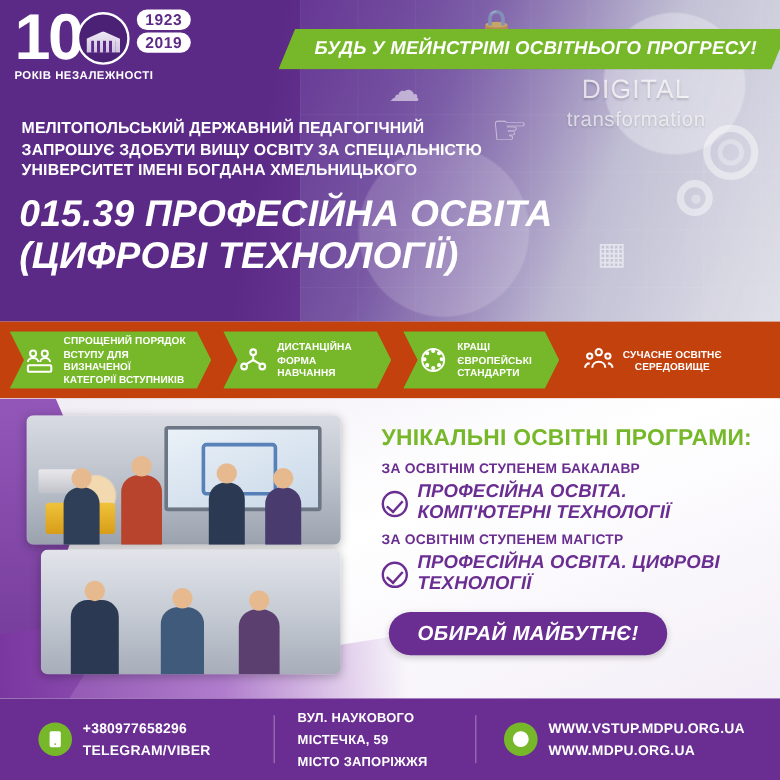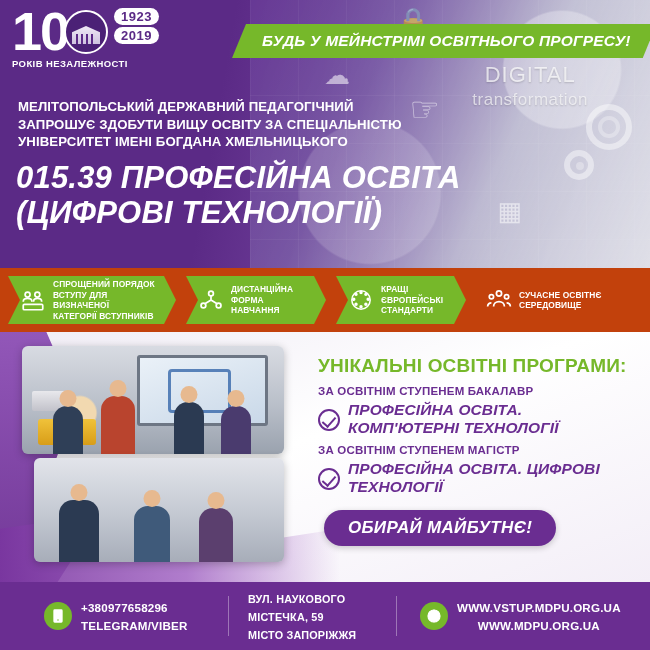--- a/index.html
+++ b/index.html
@@ -160,20 +160,21 @@
     display: flex; align-items: center; gap: 7px;
     padding: 0 14px 0 12px;
     color: #ffffff;
   }
   .chev.green {
     background: #76b82a;
     clip-path: polygon(0 0, calc(100% - 12px) 0, 100% 50%, calc(100% - 12px) 100%, 0 100%, 12px 50%);
   }
   .chev.plain {
     background: transparent;
+    text-align: center;
   }
   .chev .ftxt {
     font-size: 8.4px; font-weight: 700; line-height: 1.25; letter-spacing: .1px;
     text-transform: uppercase;
     white-space: pre-line;
   }
   .chev .ficon {
     width: 26px; height: 26px; flex: 0 0 26px;
     display: flex; align-items: center; justify-content: center;
     color: #ffffff;
@@ -309,23 +310,23 @@
     color: #ffffff;
   }
   .fcol { display: flex; align-items: center; gap: 9px; }
   .ficon-circ {
     width: 28px; height: 28px; border-radius: 50%;
     background: #76b82a;
     display: flex; align-items: center; justify-content: center;
     flex: 0 0 28px;
   }
   .ficon-circ svg { width: 16px; height: 16px; fill: #ffffff; }
-  .f-phone { position: absolute; left: 44px; }
+  .f-phone { position: absolute; left: 32px; }
   .f-addr  { position: absolute; left: 248px; }
-  .f-web   { position: absolute; left: 420px; text-align: center; }
+  .f-web   { position: absolute; left: 420px; }
   .f-line  { font-size: 11.6px; font-weight: 700; letter-spacing: .2px; line-height: 1.32; }
   .f-line.small { font-size: 10.8px; }
   .divider {
     position: absolute; top: 14px; width: 1px; height: 40px;
     background: rgba(255,255,255,.35);
   }
 </style>
 </head>
 <body>
 

